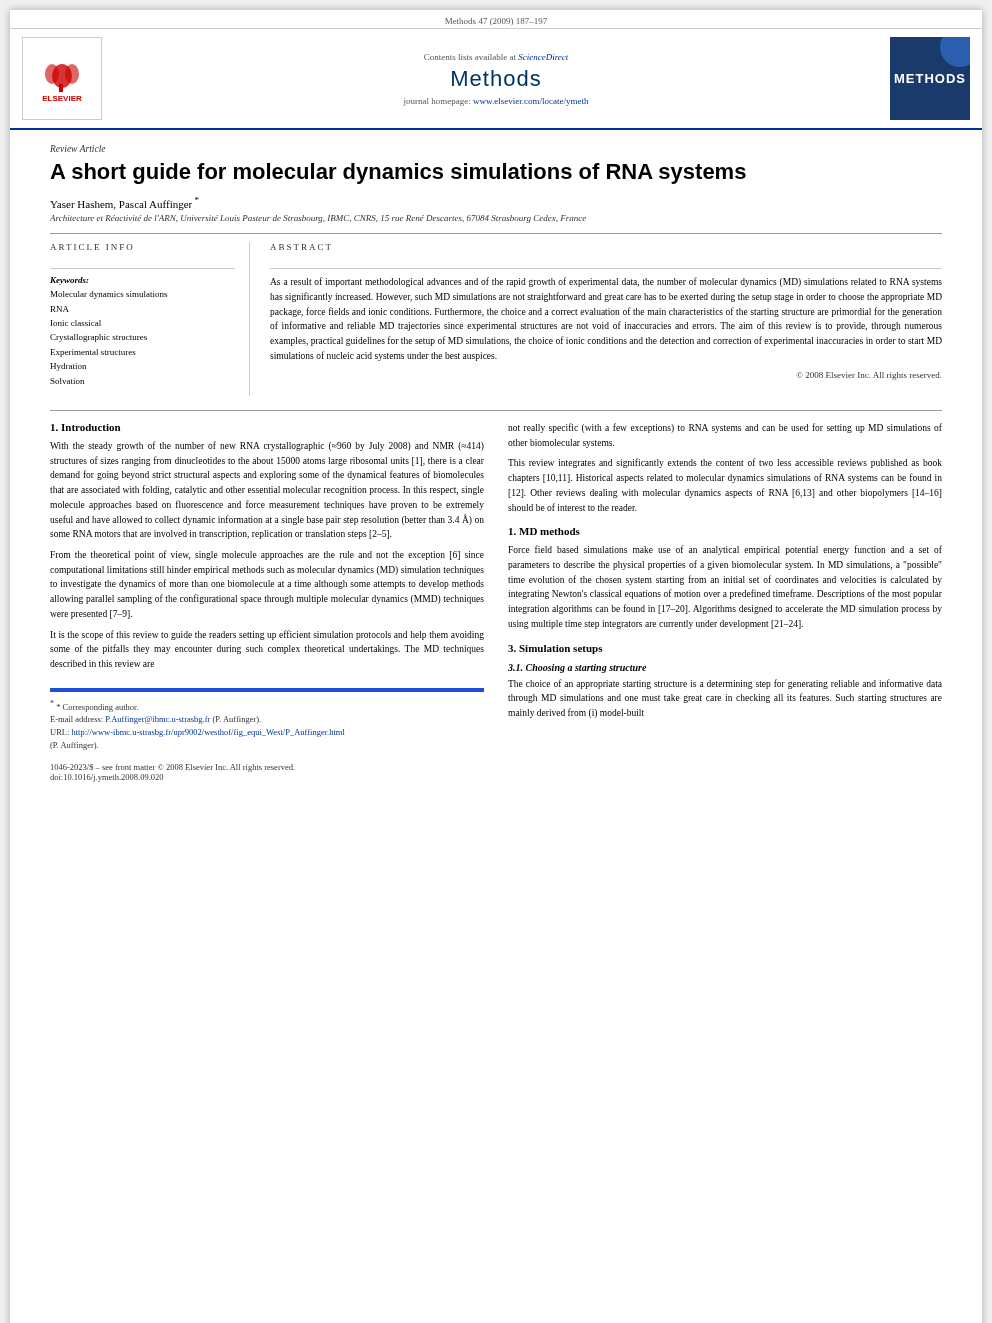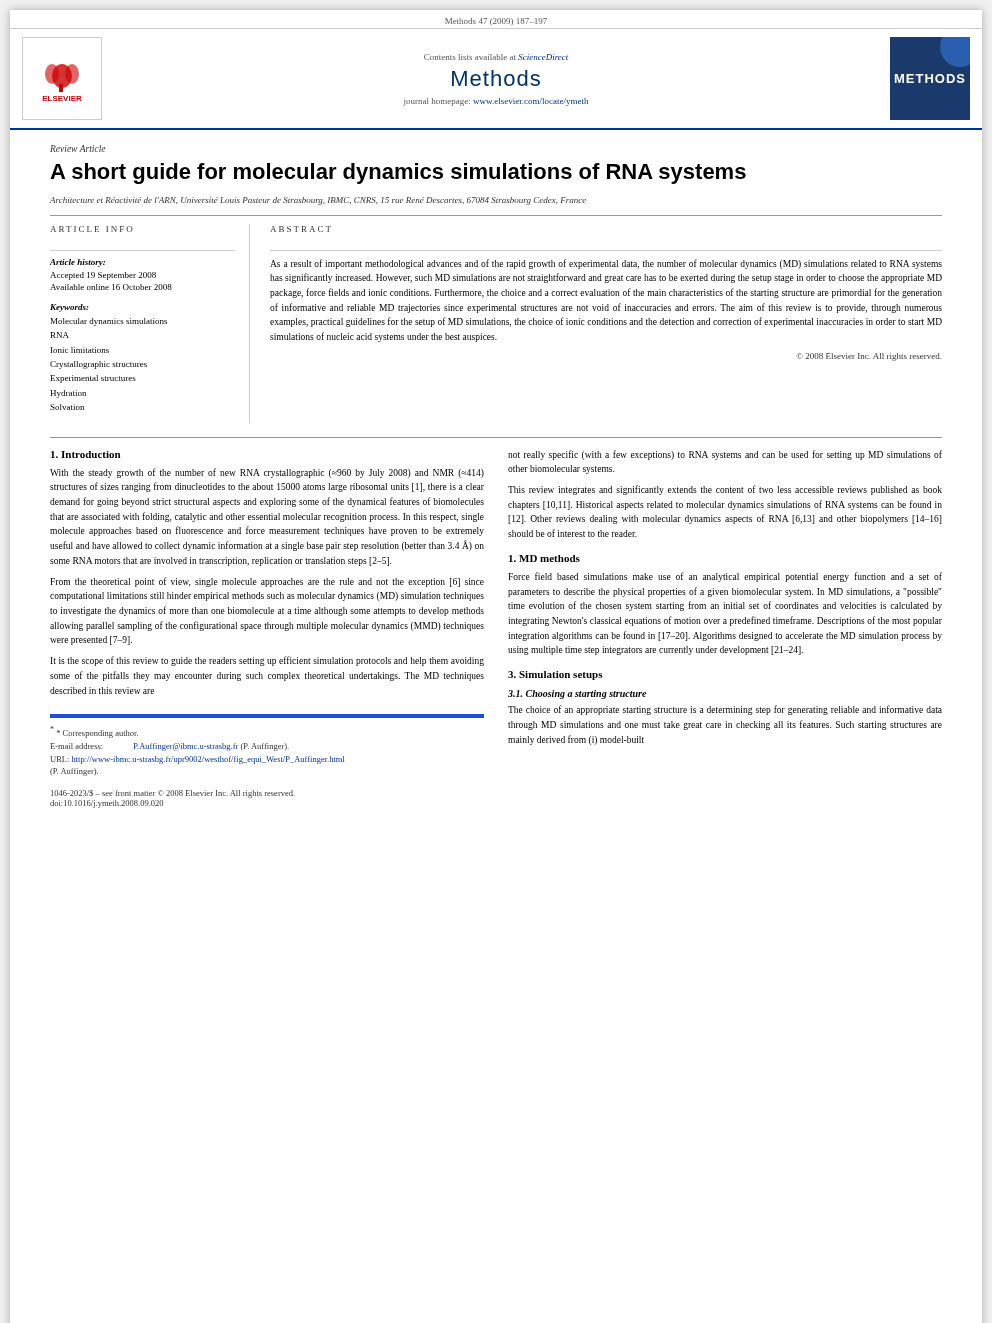--- a/index.html
+++ b/index.html
@@ -298,42 +298,38 @@
     <div class="methods-logo">
       <span style="position:relative;z-index:1;font-size:13px;letter-spacing:1px;">METHODS</span>
     </div>
   </div>
 
   <div class="article-content">
 
     <div class="review-article-label">Review Article</div>
     <div class="article-title">A short guide for molecular dynamics simulations of RNA systems</div>
 
+    <div class="authors">
+      <span>Yaser Hashem, Pascal Auffinger</span><span class="asterisk"> *</span>
+    </div>
     <div class="affiliation">Architecture et Réactivité de l'ARN, Université Louis Pasteur de Strasbourg, IBMC, CNRS, 15 rue René Descartes, 67084 Strasbourg Cedex, France</div>
 
     <hr class="divider-line">
 
     <div class="article-meta-section">
       <div class="article-info-col">
         <div class="section-label">ARTICLE INFO</div>
 
-        <div class="article-info-item">
-          <span class="info-title">Article history:</span>
-          <div class="info-text">
-            <div>Accepted 19 September 2008</div>
-            <div>Available online 16 October 2008</div>
-          </div>
-        </div>
 
         <div class="article-info-item">
           <span class="info-title">Keywords:</span>
           <div class="keyword-list">
             <div>Molecular dynamics simulations</div>
             <div>RNA</div>
-            <div>Ionic limitations</div>
+            <div>Ionic classical</div>
             <div>Crystallographic structures</div>
             <div>Experimental structures</div>
             <div>Hydration</div>
             <div>Solvation</div>
           </div>
         </div>
       </div>
 
       <div class="abstract-col">
         <div class="section-label">ABSTRACT</div>
@@ -353,21 +349,21 @@
         <p class="body-text">From the theoretical point of view, single molecule approaches are the rule and not the exception [6] since computational limitations still hinder empirical methods such as molecular dynamics (MD) simulation techniques to investigate the dynamics of more than one biomolecule at a time although some attempts to develop methods allowing parallel sampling of the configurational space through multiple molecular dynamics (MMD) techniques were presented [7–9].</p>
         <p class="body-text">It is the scope of this review to guide the readers setting up efficient simulation protocols and help them avoiding some of the pitfalls they may encounter during such complex theoretical undertakings. The MD techniques described in this review are</p>
 
         <div class="footer-section">
           <div class="footer-text">
             <span class="footnote-star">*</span>
             <span>* Corresponding author.</span>
           </div>
           <div class="footer-text">
             <span>E-mail address:</span>
-            <span style="color:#003399;margin-left:28px;">P.Auffinger@ibmc.u-strasbg.fr</span>
+            <span style="color:#003399;">P.Auffinger@ibmc.u-strasbg.fr</span>
             <span>(P. Auffinger).</span>
           </div>
           <div class="footer-text">
             <span>URL:</span>
             <span style="color:#003399;word-break:break-all;">http://www-ibmc.u-strasbg.fr/upr9002/westhof/fig_equi_West/P_Auffinger.html</span>
           </div>
           <div class="footer-text">(P. Auffinger).</div>
         </div>
         <div class="footer-bottom">
           <span>1046-2023/$ – see front matter © 2008 Elsevier Inc. All rights reserved.</span>

